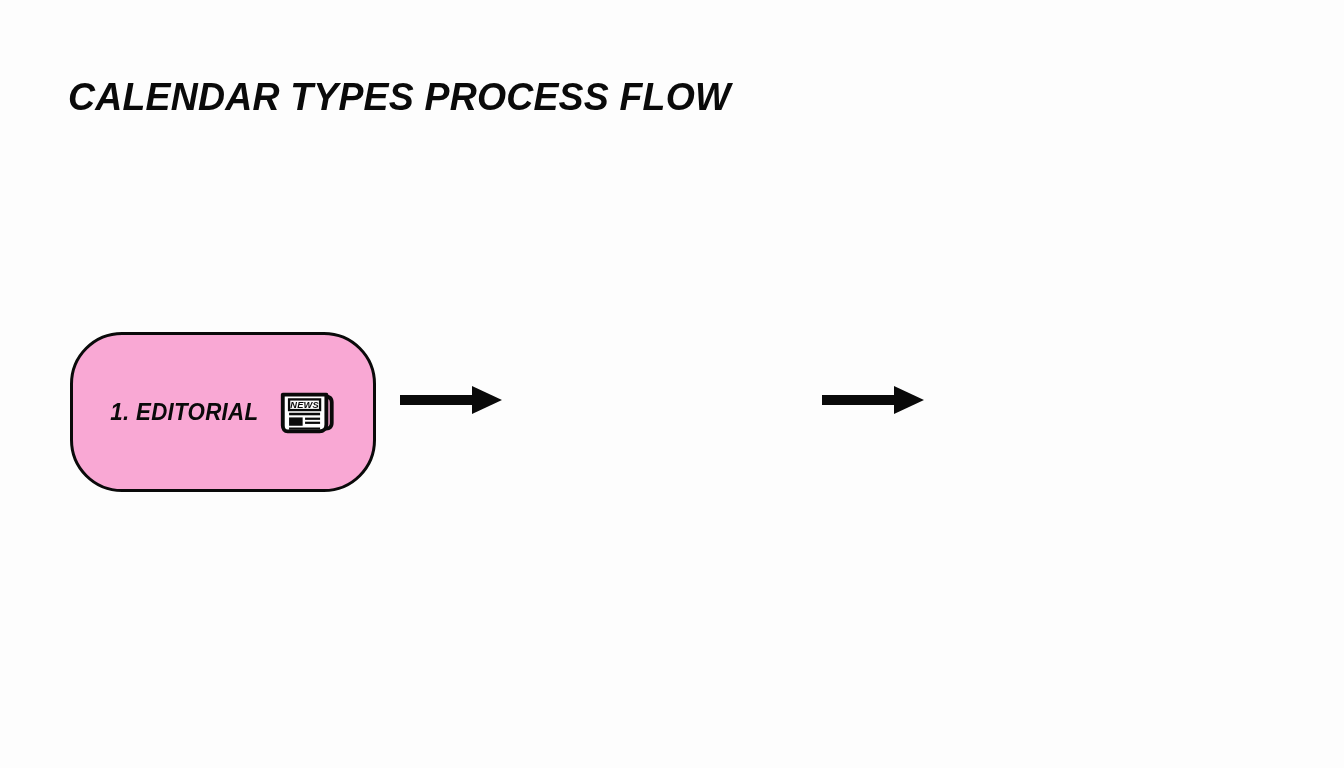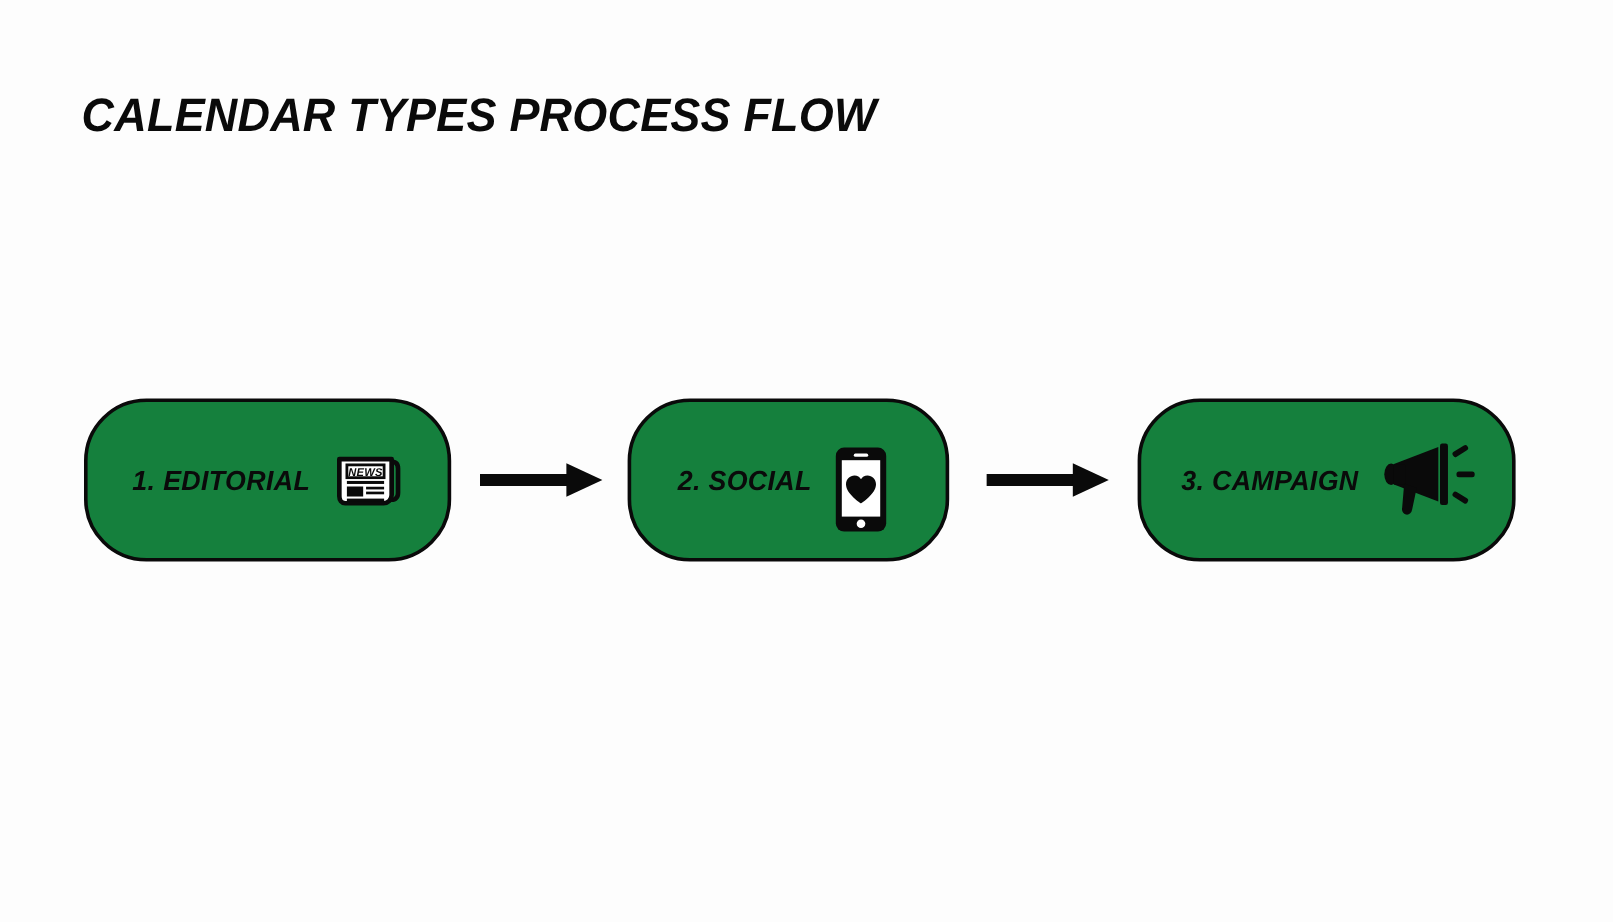--- a/index.html
+++ b/index.html
@@ -45,23 +45,23 @@
     position: absolute;
     left: 0;
     top: 332px;
     width: 1344px;
     height: 136px;
   }
 
   .node {
     position: absolute;
     top: 0;
-    height: 136px;
+    height: 160px;
     box-sizing: border-box;
-    background: #15803d;
+    background: #f9a8d4;
     border: 3px solid #0a0a0a;
     border-radius: 52px;
     display: flex;
     align-items: center;
     justify-content: center;
     gap: 16px;
     padding: 0 26px;
   }
 
   .node-1 { left: 70px;  width: 306px; }
@@ -137,65 +137,25 @@
 
     <div class="arrow arrow-1">
       <span>
         <svg viewBox="0 0 104 36" width="104" height="36" aria-hidden="true">
           <rect x="0" y="13" width="76" height="10" fill="#0a0a0a"></rect>
           <path d="M72 4 L102 18 L72 32 Z" fill="#0a0a0a"></path>
         </svg>
       </span>
     </div>
 
-    <div class="node node-2">
-      <span class="node-label">2. SOCIAL</span>
-      <span class="node-icon icon-phone">
-        <svg viewBox="0 0 44 72" width="45" height="72" aria-hidden="true">
-
-          <rect x="1" y="1" width="42" height="70" rx="7" ry="7" fill="#0a0a0a"></rect>
-
-          <rect x="6" y="11.5" width="32" height="47" fill="#ffffff"></rect>
-
-          <rect x="16" y="6" width="12" height="2.6" rx="1.3" fill="#ffffff"></rect>
-
-          <circle cx="22" cy="64.5" r="3.6" fill="#ffffff"></circle>
-
-          <path d="M22 47.5 C22 47.5 9.5 39.8 9.5 31.6 C9.5 27.3 12.8 24.2 16.6 24.2
-                   C19.1 24.2 21 25.5 22 27.3 C23 25.5 24.9 24.2 27.4 24.2
-                   C31.2 24.2 34.5 27.3 34.5 31.6 C34.5 39.8 22 47.5 22 47.5 Z" fill="#0a0a0a"></path>
-        </svg>
-      </span>
-    </div>
 
     <div class="arrow arrow-2">
       <span>
         <svg viewBox="0 0 104 36" width="104" height="36" aria-hidden="true">
           <rect x="0" y="13" width="76" height="10" fill="#0a0a0a"></rect>
           <path d="M72 4 L102 18 L72 32 Z" fill="#0a0a0a"></path>
         </svg>
       </span>
     </div>
 
-    <div class="node node-3">
-      <span class="node-label">3. CAMPAIGN</span>
-      <span class="node-icon icon-mega">
-        <svg viewBox="0 0 84 76" width="80" height="72" aria-hidden="true">
-
-          <ellipse cx="8.5" cy="33" rx="6" ry="9.5" fill="#0a0a0a"></ellipse>
-
-          <path d="M11 24 L50 9 L50 57 L11 42 Z" fill="#0a0a0a"></path>
-          <rect x="11" y="24" width="10" height="18" fill="#0a0a0a"></rect>
-
-          <rect x="51.5" y="6" width="7" height="54" rx="2" fill="#0a0a0a"></rect>
-
-          <path d="M20 41 L31 45 L27 64 C26.5 67.2 24 69 21.5 68.4
-                   C19 67.8 17.6 65.3 18.2 62.5 Z" fill="#0a0a0a"></path>
-
-          <rect x="63" y="14" width="15" height="5" rx="2.2" fill="#0a0a0a" transform="rotate(-32 63 16.5)"></rect>
-          <rect x="66" y="30.5" width="16" height="5" rx="2.2" fill="#0a0a0a"></rect>
-          <rect x="63" y="47" width="15" height="5" rx="2.2" fill="#0a0a0a" transform="rotate(32 63 49.5)"></rect>
-        </svg>
-      </span>
-    </div>
 
   </div>
 </div>
 
 </body></html>

